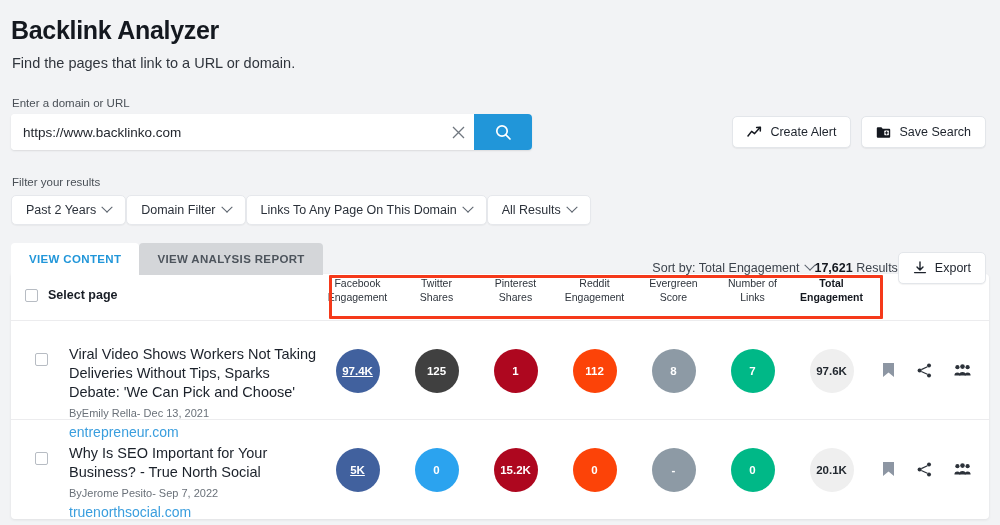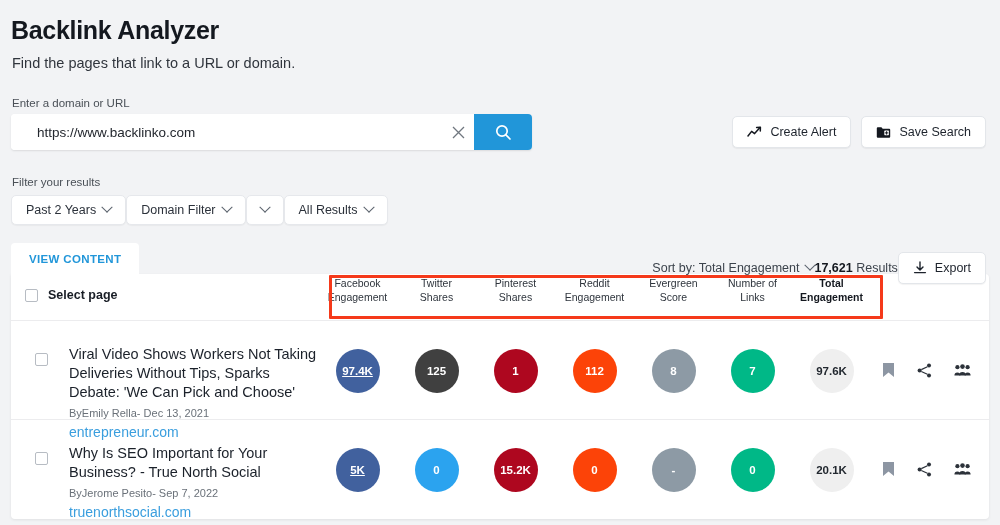--- a/index.html
+++ b/index.html
@@ -33,21 +33,21 @@
     position: absolute; left: 11px; top: 114px;
     width: 521px; height: 36px;
     display: flex;
     border-radius: 4px; overflow: hidden;
     box-shadow: 0 1px 2px rgba(0,0,0,.10);
     background: #fff;
   }
   .search-input {
     flex: 1; border: 0; outline: none;
     font-family: inherit; font-size: 13.5px; color: #23272e;
-    padding: 0 26px; background: #fff;
+    padding: 0 12px; background: #fff;
   }
   .clear-btn {
     width: 32px; background: #fff; border: 0; cursor: pointer;
     display: flex; align-items: center; justify-content: center;
   }
   .clear-btn svg { display: block; }
   .search-btn {
     width: 58px; background: #2196d9; border: 0; cursor: pointer;
     display: flex; align-items: center; justify-content: center;
   }
@@ -189,30 +189,32 @@
 <div class="filter-row">
   <button class="filter-btn">
     <span>Past 2 Years</span>
     <i class="caret"></i>
   </button>
   <button class="filter-btn">
     <span>Domain Filter</span>
     <i class="caret"></i>
   </button>
   <button class="filter-btn">
+    <span>Links To Any Page On This Domain</span>
     <i class="caret"></i>
   </button>
   <button class="filter-btn">
     <span>All Results</span>
     <i class="caret"></i>
   </button>
 </div>
 
 <div class="tabs">
   <div class="tab active">VIEW CONTENT</div>
+  <div class="tab inactive">VIEW ANALYSIS REPORT</div>
 </div>
 
 <div class="sort-area">
   <div class="sort-by">
     <span>Sort by: Total Engagement</span>
     <i class="caret"></i>
   </div>
   <div class="results">
     <b>17,621</b>
     <span>Results</span>

